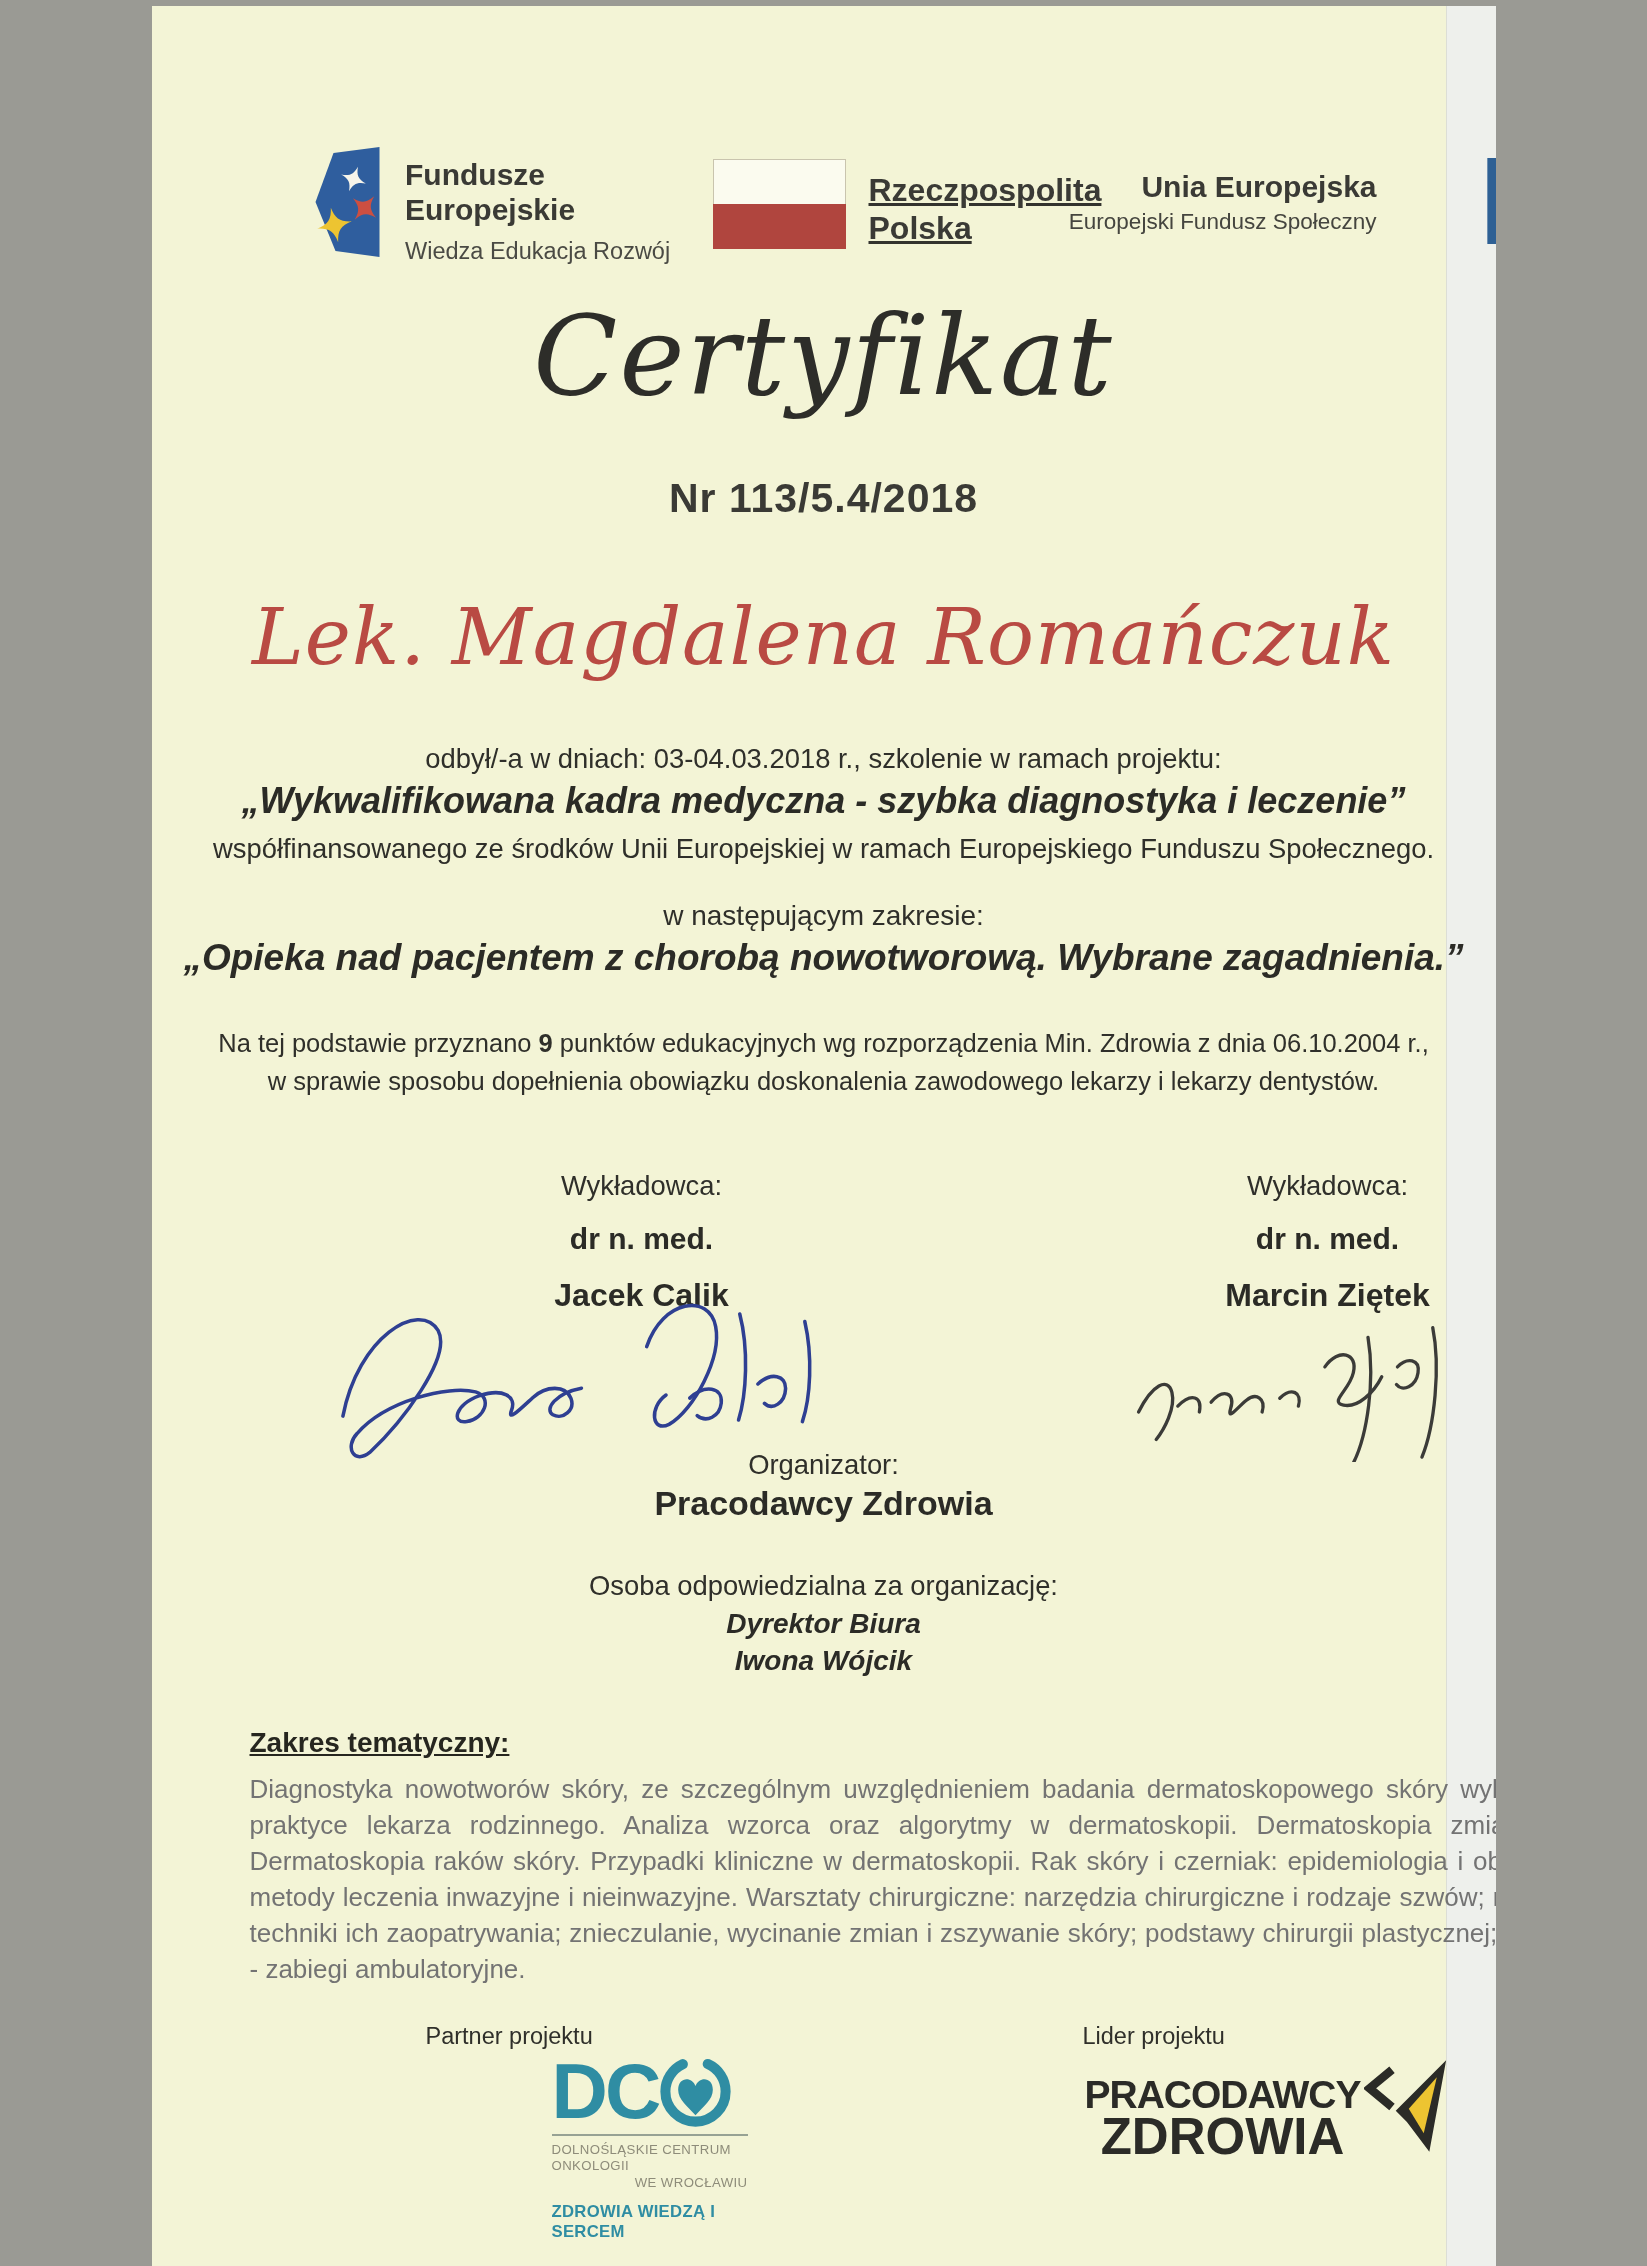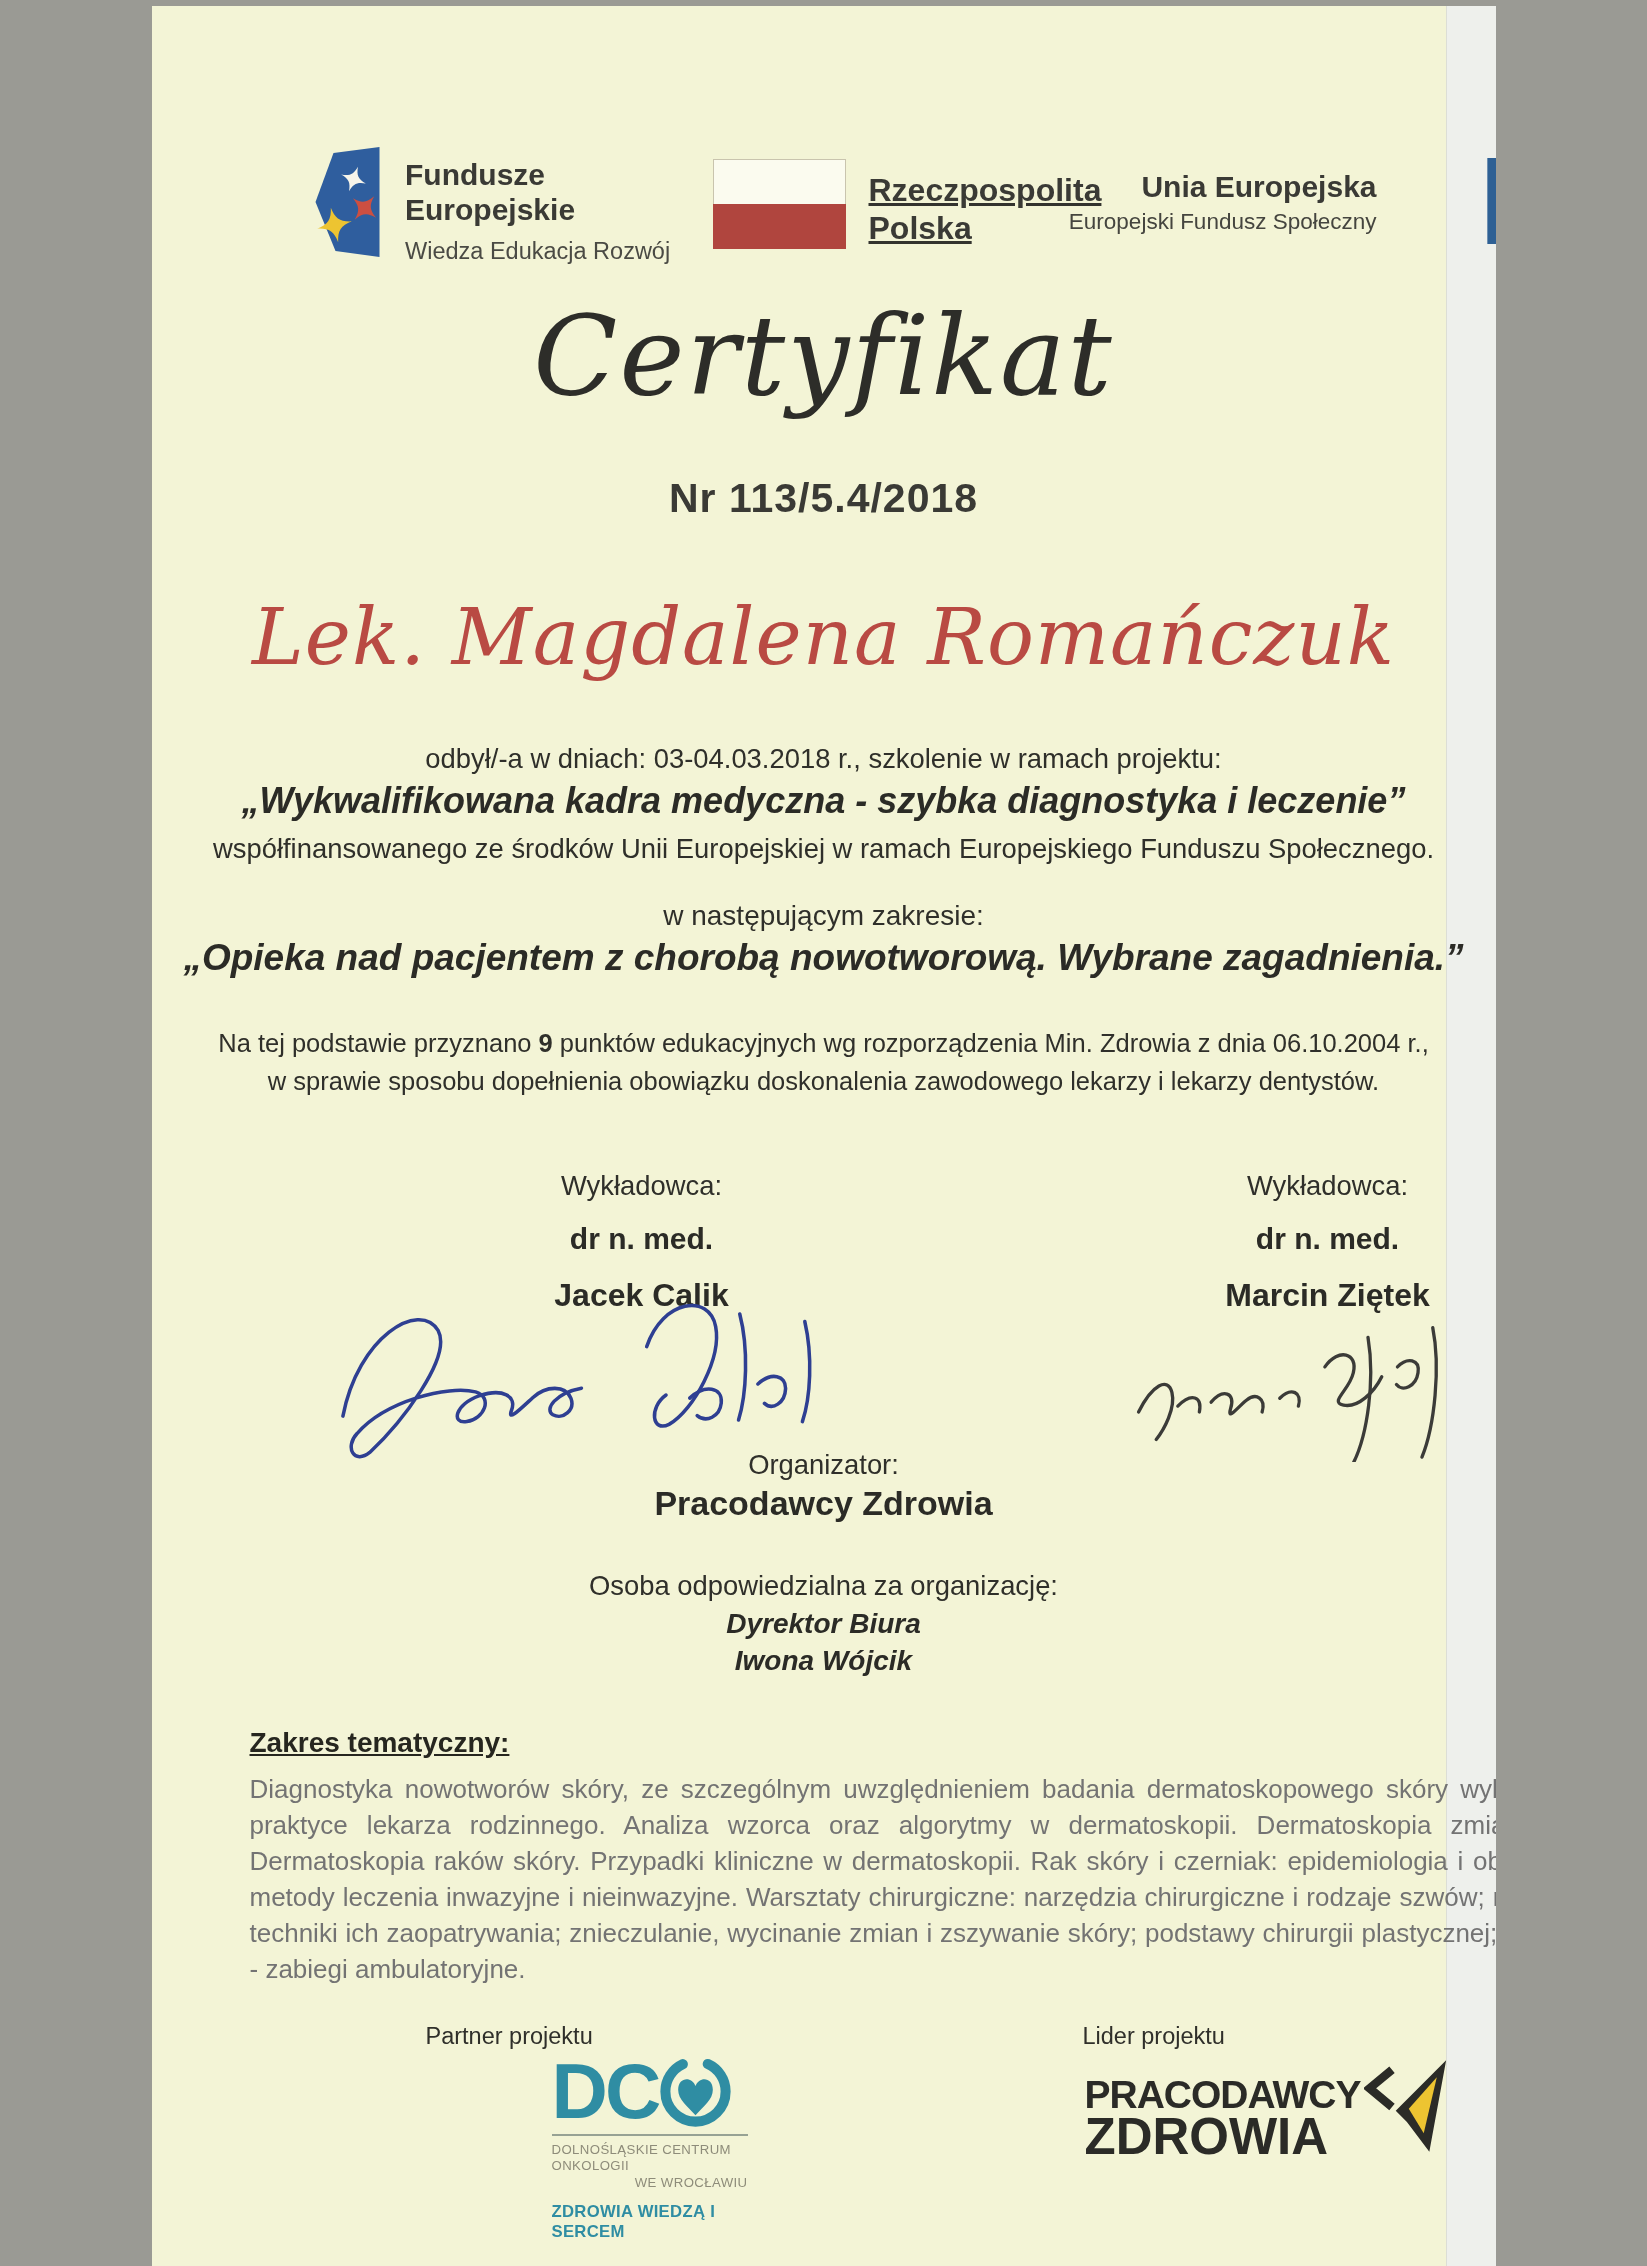--- a/index.html
+++ b/index.html
@@ -66,21 +66,21 @@
   .dco-row{display:flex;align-items:flex-start;}
   .dco-acronym{font-size:78px;font-weight:bold;color:#2f8da3;line-height:73px;letter-spacing:-2.9px;}
   .dco-o{width:73px;height:73px;margin-left:1px;}
   .dco-line{width:196px;height:2px;background:#97a294;margin-top:5.9px;}
   .dco-org{margin-top:5.9px;font-size:13.2px;line-height:16.7px;color:#8e8c7a;letter-spacing:0.4px;text-align:left;}
   .dco-org .l2{text-align:right;width:196px;}
   .dco-tagline{margin-top:9.8px;font-size:16.7px;font-weight:bold;color:#2f8da3;letter-spacing:0.3px;}
   .pz{position:absolute;left:933px;top:2070px;display:flex;align-items:flex-start;}
   .pz-text{display:flex;flex-direction:column;}
   .pz-l1{font-size:39px;font-weight:bold;line-height:37px;letter-spacing:-1px;color:#2b2b27;}
-  .pz-l2{font-size:51px;font-weight:bold;line-height:47px;letter-spacing:0px;color:#2b2b27;}
+  .pz-l2{font-size:51px;font-weight:bold;line-height:47px;letter-spacing:0px;color:#2b2b27;text-align:center;}
   .pz-plane{margin-left:3.9px;margin-top:-19.6px;}
 </style>
 </head>
 <body>
 
 <div class="page">
   <div class="scan-strip"></div>
 
   <div class="logo-fe">
     <svg class="fe-flag" viewBox="0 0 66 114">

